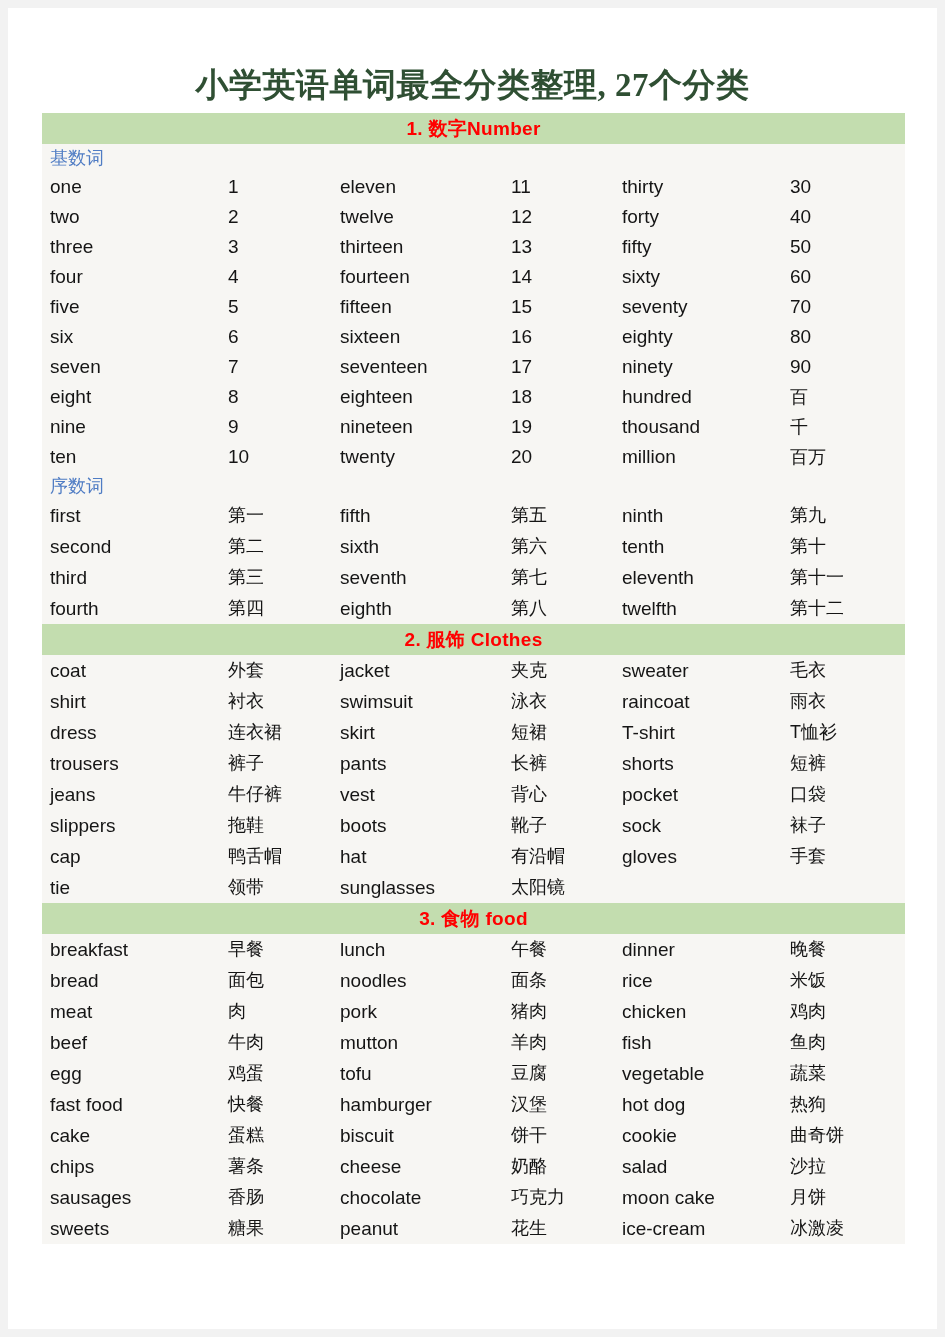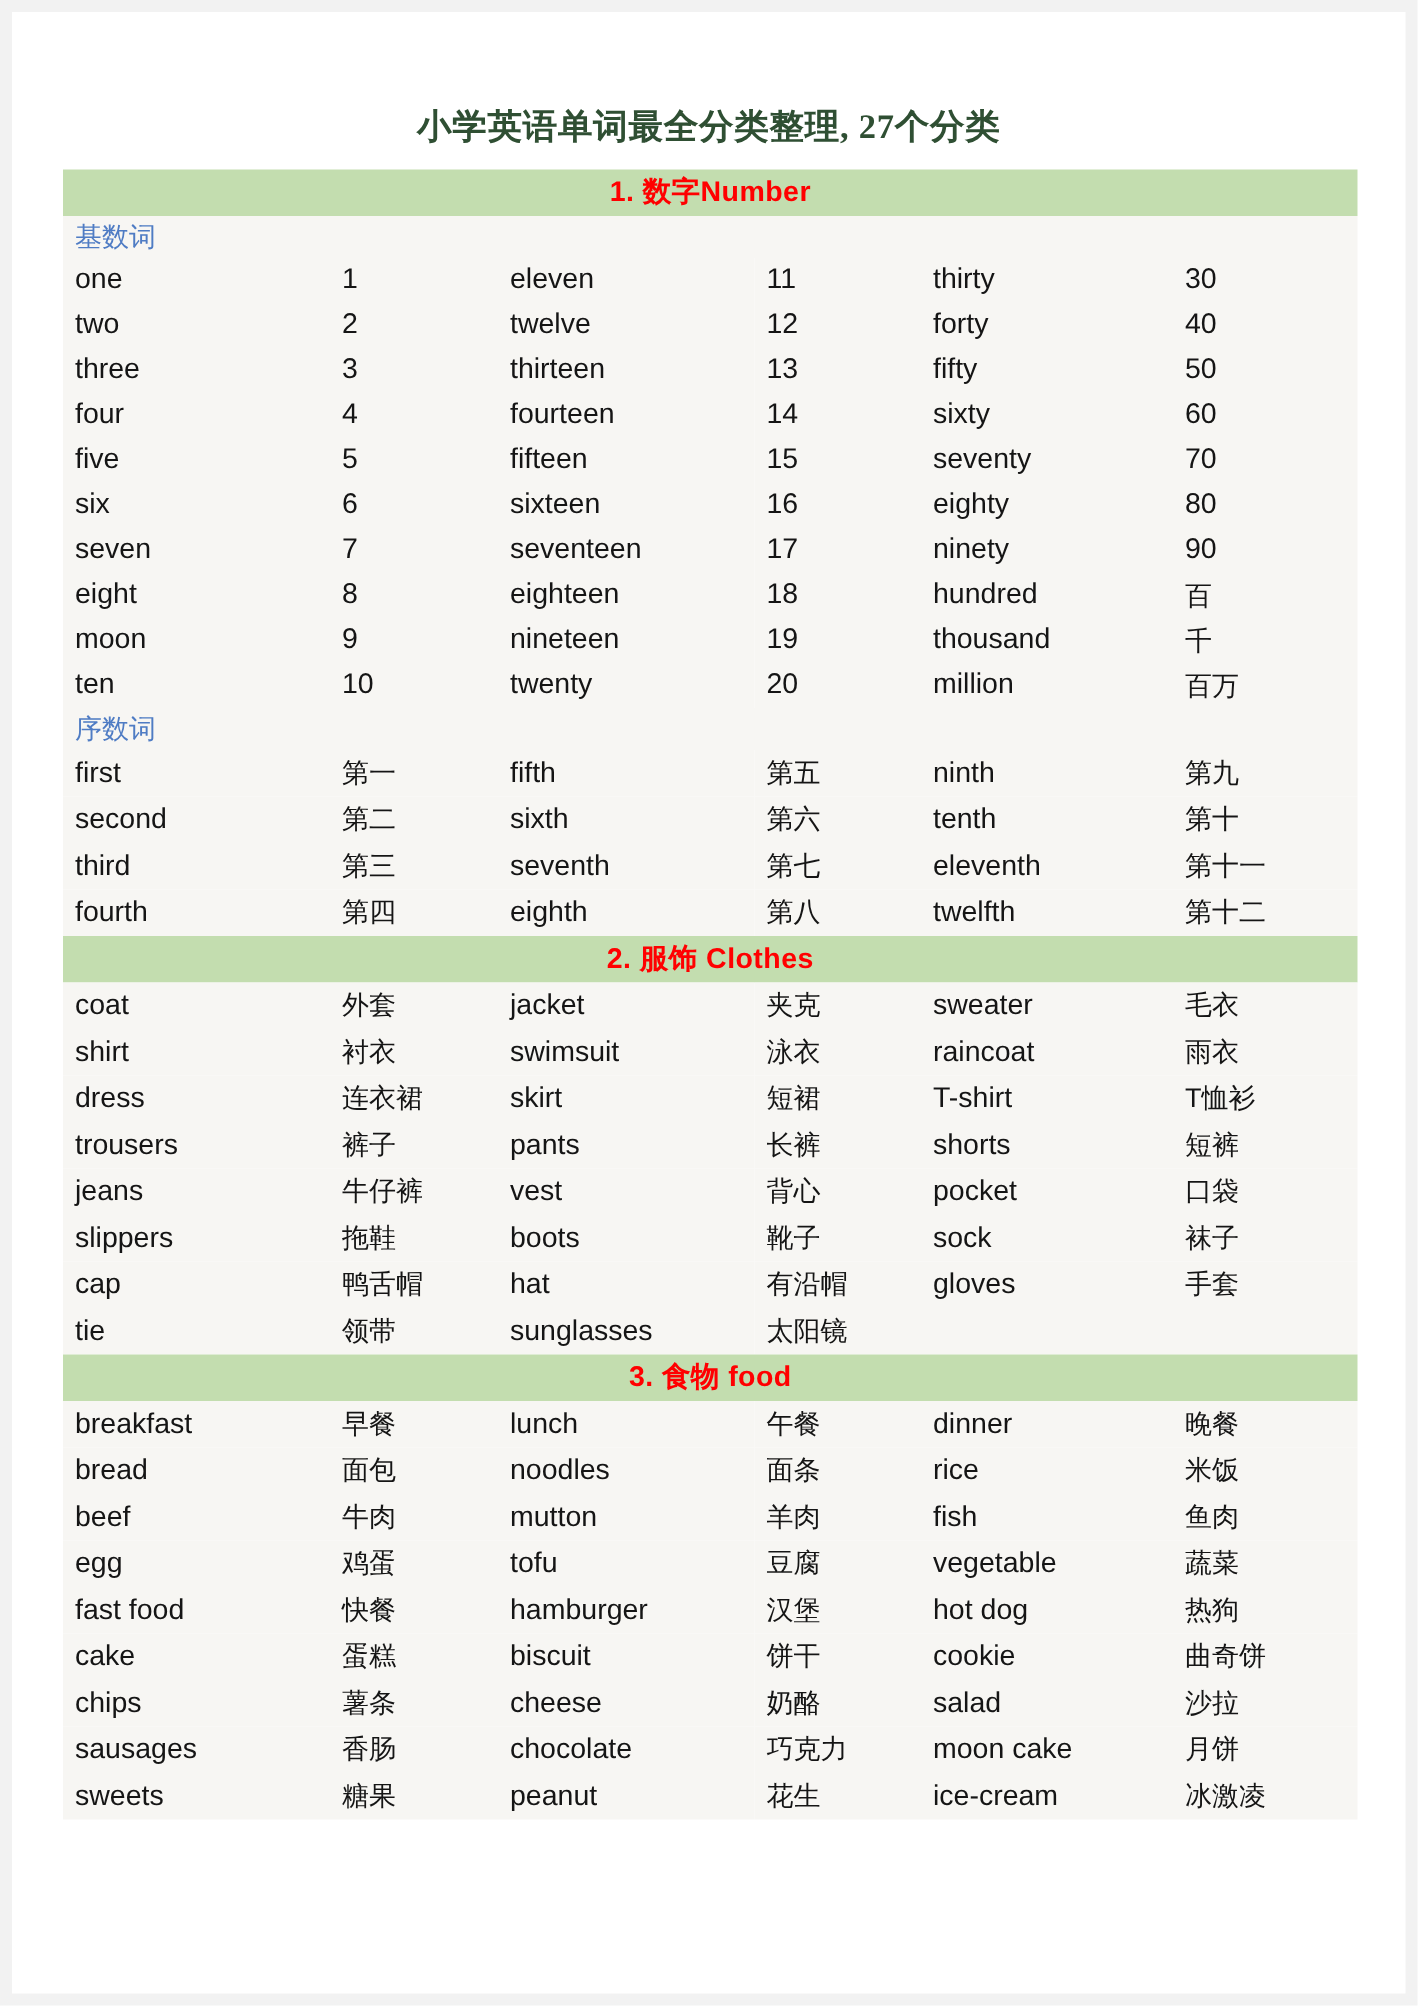--- a/index.html
+++ b/index.html
@@ -18,21 +18,21 @@
     left: 8px;
     top: 8px;
     width: 929px;
     height: 1321px;
     background: #ffffff;
     box-sizing: border-box;
   }
   .doc-title {
     text-align: center;
     font-family: "Liberation Serif", "DejaVu Serif", serif;
-    font-size: 23px;
+    font-size: 33px;
     color: #2f4f33;
     letter-spacing: 0.5px;
     margin: 0;
     padding-top: 62px;
     line-height: 30px;
     white-space: nowrap;
   }
   .wordtable {
     position: absolute;
     left: 34px;
@@ -174,21 +174,21 @@
         </tr>
         <tr class="word-row">
           <td class="">eight</td>
           <td class="num">8</td>
           <td class="">eighteen</td>
           <td class="num">18</td>
           <td class="">hundred</td>
           <td class="zh">百</td>
         </tr>
         <tr class="word-row">
-          <td class="">moon</td>
+          <td class="">nine</td>
           <td class="num">9</td>
           <td class="">nineteen</td>
           <td class="num">19</td>
           <td class="">thousand</td>
           <td class="zh">千</td>
         </tr>
         <tr class="word-row">
           <td class="">ten</td>
           <td class="num">10</td>
           <td class="">twenty</td>
@@ -311,20 +311,28 @@
         </tr>
         <tr class="word-row tall">
           <td class="">bread</td>
           <td class="zh">面包</td>
           <td class="">noodles</td>
           <td class="zh">面条</td>
           <td class="">rice</td>
           <td class="zh">米饭</td>
         </tr>
         <tr class="word-row tall">
+          <td class="">meat</td>
+          <td class="zh">肉</td>
+          <td class="">pork</td>
+          <td class="zh">猪肉</td>
+          <td class="">chicken</td>
+          <td class="zh">鸡肉</td>
+        </tr>
+        <tr class="word-row tall">
           <td class="">beef</td>
           <td class="zh">牛肉</td>
           <td class="">mutton</td>
           <td class="zh">羊肉</td>
           <td class="">fish</td>
           <td class="zh">鱼肉</td>
         </tr>
         <tr class="word-row tall">
           <td class="">egg</td>
           <td class="zh">鸡蛋</td>

